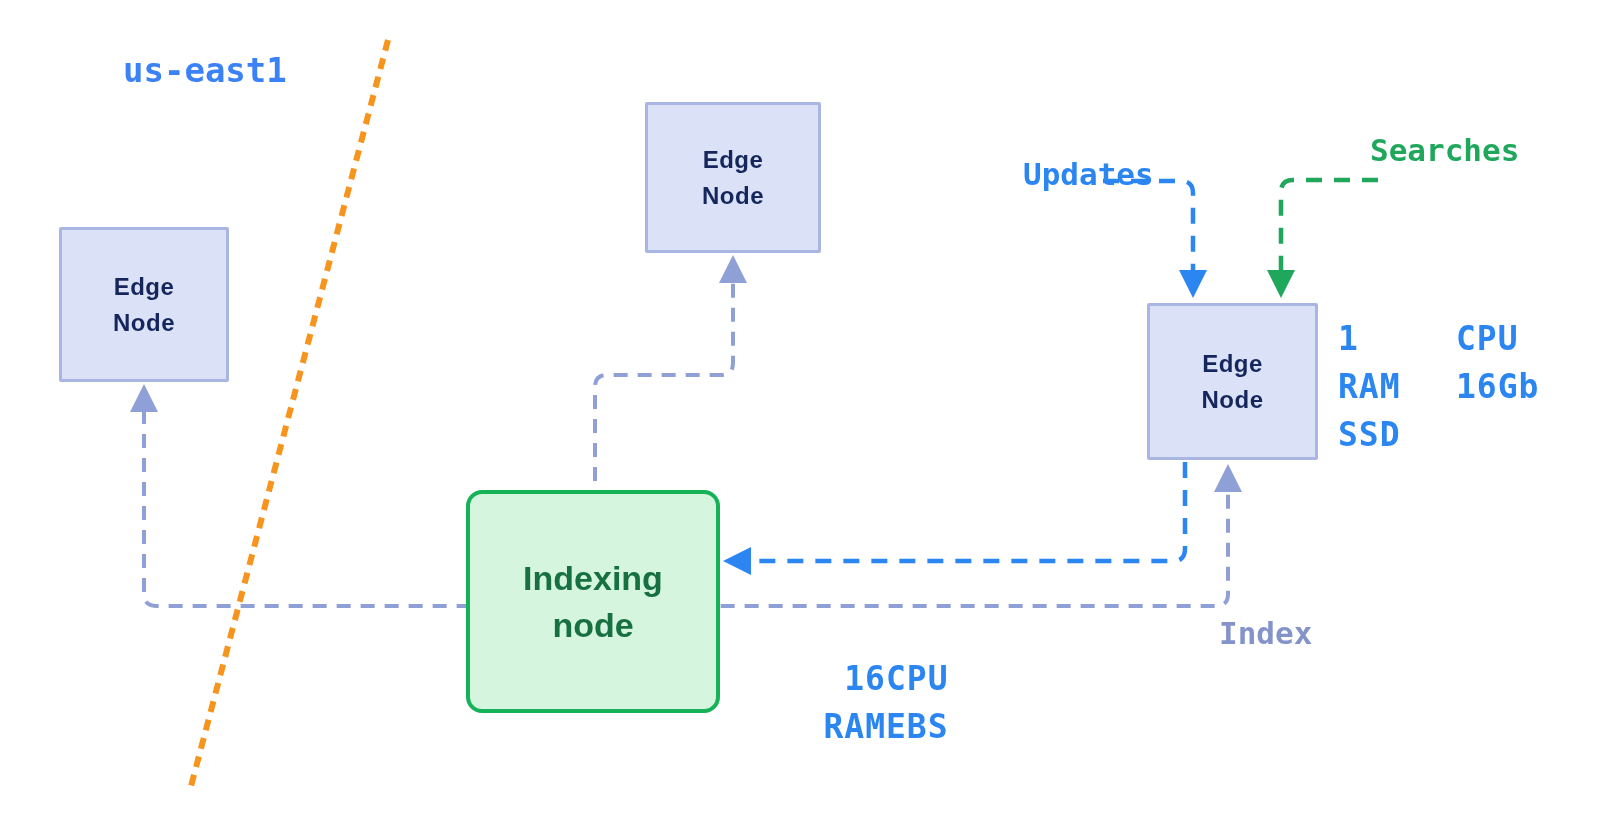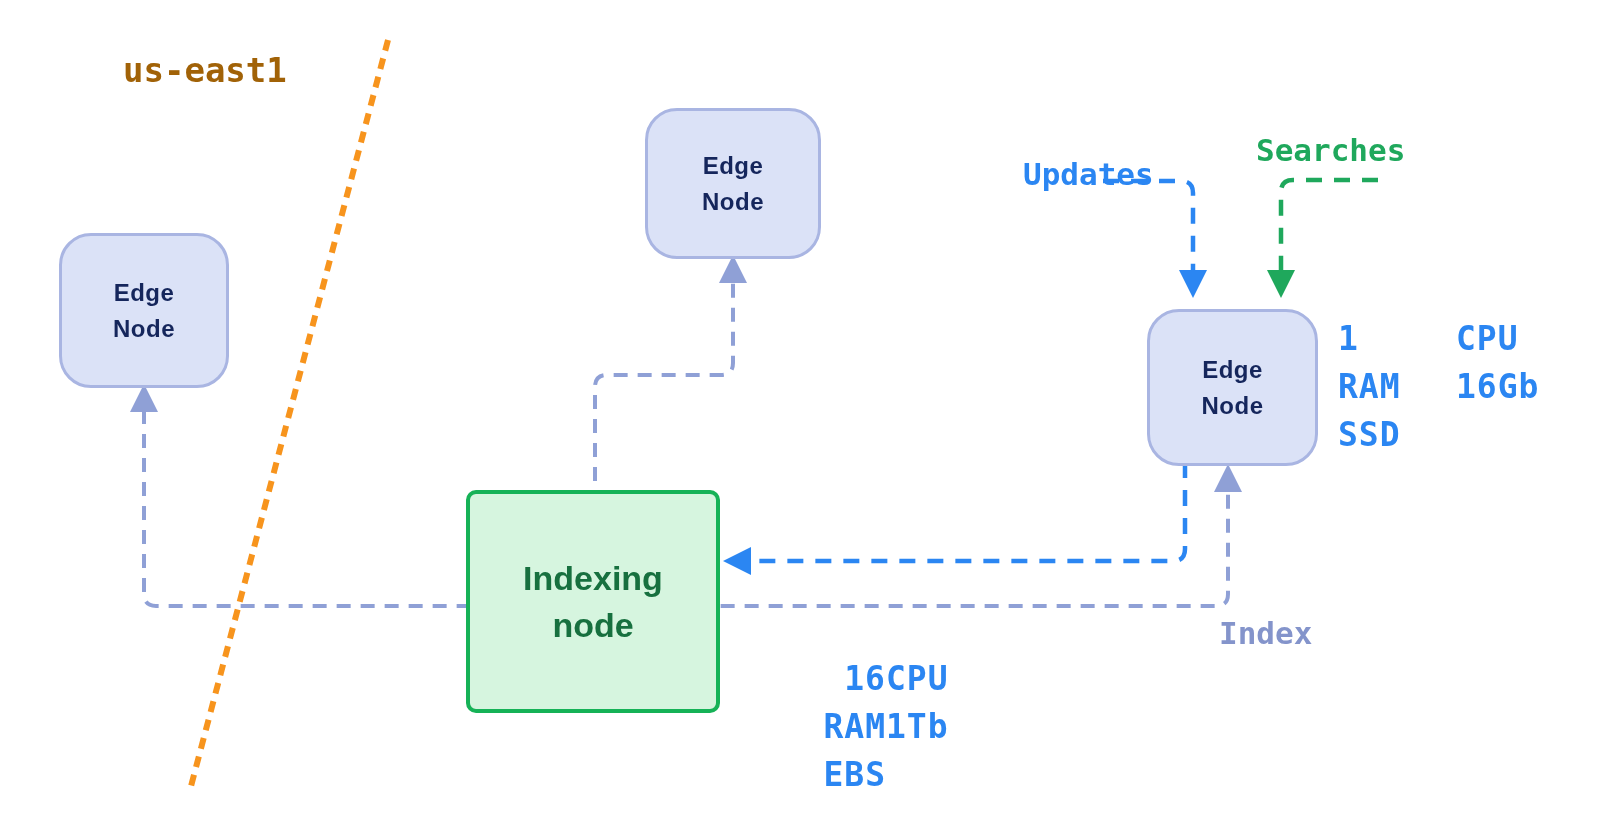--- a/index.html
+++ b/index.html
@@ -14,43 +14,42 @@
 
   .node{
     position:absolute;
     display:flex;flex-direction:column;align-items:center;justify-content:center;
     text-align:center;
     box-sizing:border-box;
   }
   .edge-node{
     background:#dbe2f7;
     border:3px solid #a9b5e2;
-    border-radius:32px;
+    border-radius:2px;
     color:#15265c;
     font-size:24px;font-weight:600;
     line-height:36px;
     letter-spacing:.5px;
-    margin-top:6px;
   }
   .indexing-node{
     background:#d6f5df;
     border:4px solid #16b257;
-    border-radius:10px;
+    border-radius:16px;
     color:#17703f;
     font-size:34px;font-weight:bold;
     line-height:47px;
     text-align:right;
   }
   .mono-label{
     position:absolute;
     font-family:"DejaVu Sans Mono","Liberation Mono",monospace;
     font-weight:600;
     white-space:nowrap;
   }
-  .region-label{font-size:34px;line-height:44px;color:#a16207;}
+  .region-label{font-size:34px;line-height:44px;color:#3b82f6;}
   .flow-label{font-size:31px;line-height:36px;}
   .updates-label{color:#2b86f2;}
   .searches-label{color:#1fa85c;}
   .index-label{color:#8494cb;margin-left:23px;}
 
   .specs{
     position:absolute;
     display:grid;
     font-family:"DejaVu Sans Mono","Liberation Mono",monospace;
     font-weight:bold;
@@ -85,21 +84,21 @@
     <path d="M 1378 180 L 1293 180 Q 1281 180 1281 192 L 1281 270" fill="none" stroke="#1FA85C" stroke-width="4.5" stroke-dasharray="16 12"></path>
     <polygon points="1281,298 1267,270 1295,270" fill="#1FA85C"></polygon>
 
     <path d="M 1185 462 L 1185 549 Q 1185 561 1173 561 L 752 561" fill="none" stroke="#2B86F2" stroke-width="4.5" stroke-dasharray="16 12"></path>
     <polygon points="723,561 751,547 751,575" fill="#2B86F2"></polygon>
   </svg>
 
   <div class="mono-label region-label" style="left:123px;top:48px;">us-east1</div>
 
   <div class="mono-label flow-label updates-label" style="left:1023px;top:132px;margin-top:24px;">Updates</div>
-  <div class="mono-label flow-label searches-label" style="left:1256px;top:132px;">Searches</div>
+  <div class="mono-label flow-label searches-label" style="left:1370px;top:132px;">Searches</div>
   <div class="mono-label flow-label index-label" style="left:1196px;top:615px;">Index</div>
 
   <div class="node edge-node" style="left:59px;top:227px;width:170px;height:155px;">
     <span>Edge</span>
     <span>Node</span>
   </div>
 
   <div class="node edge-node" style="left:645px;top:102px;width:176px;height:151px;">
     <span>Edge</span>
     <span>Node</span>
@@ -120,17 +119,16 @@
     <span>CPU</span>
     <span>RAM</span>
     <span>16Gb</span>
     <span>SSD</span>
   </div>
 
   <div class="specs specs-indexing" style="left:743px;top:655px;">
     <span>16</span>
     <span>CPU</span>
     <span>RAM</span>
-    <span>1Tb</span>
     <span>EBS</span>
   </div>
 
 </div>
 
 </body></html>

